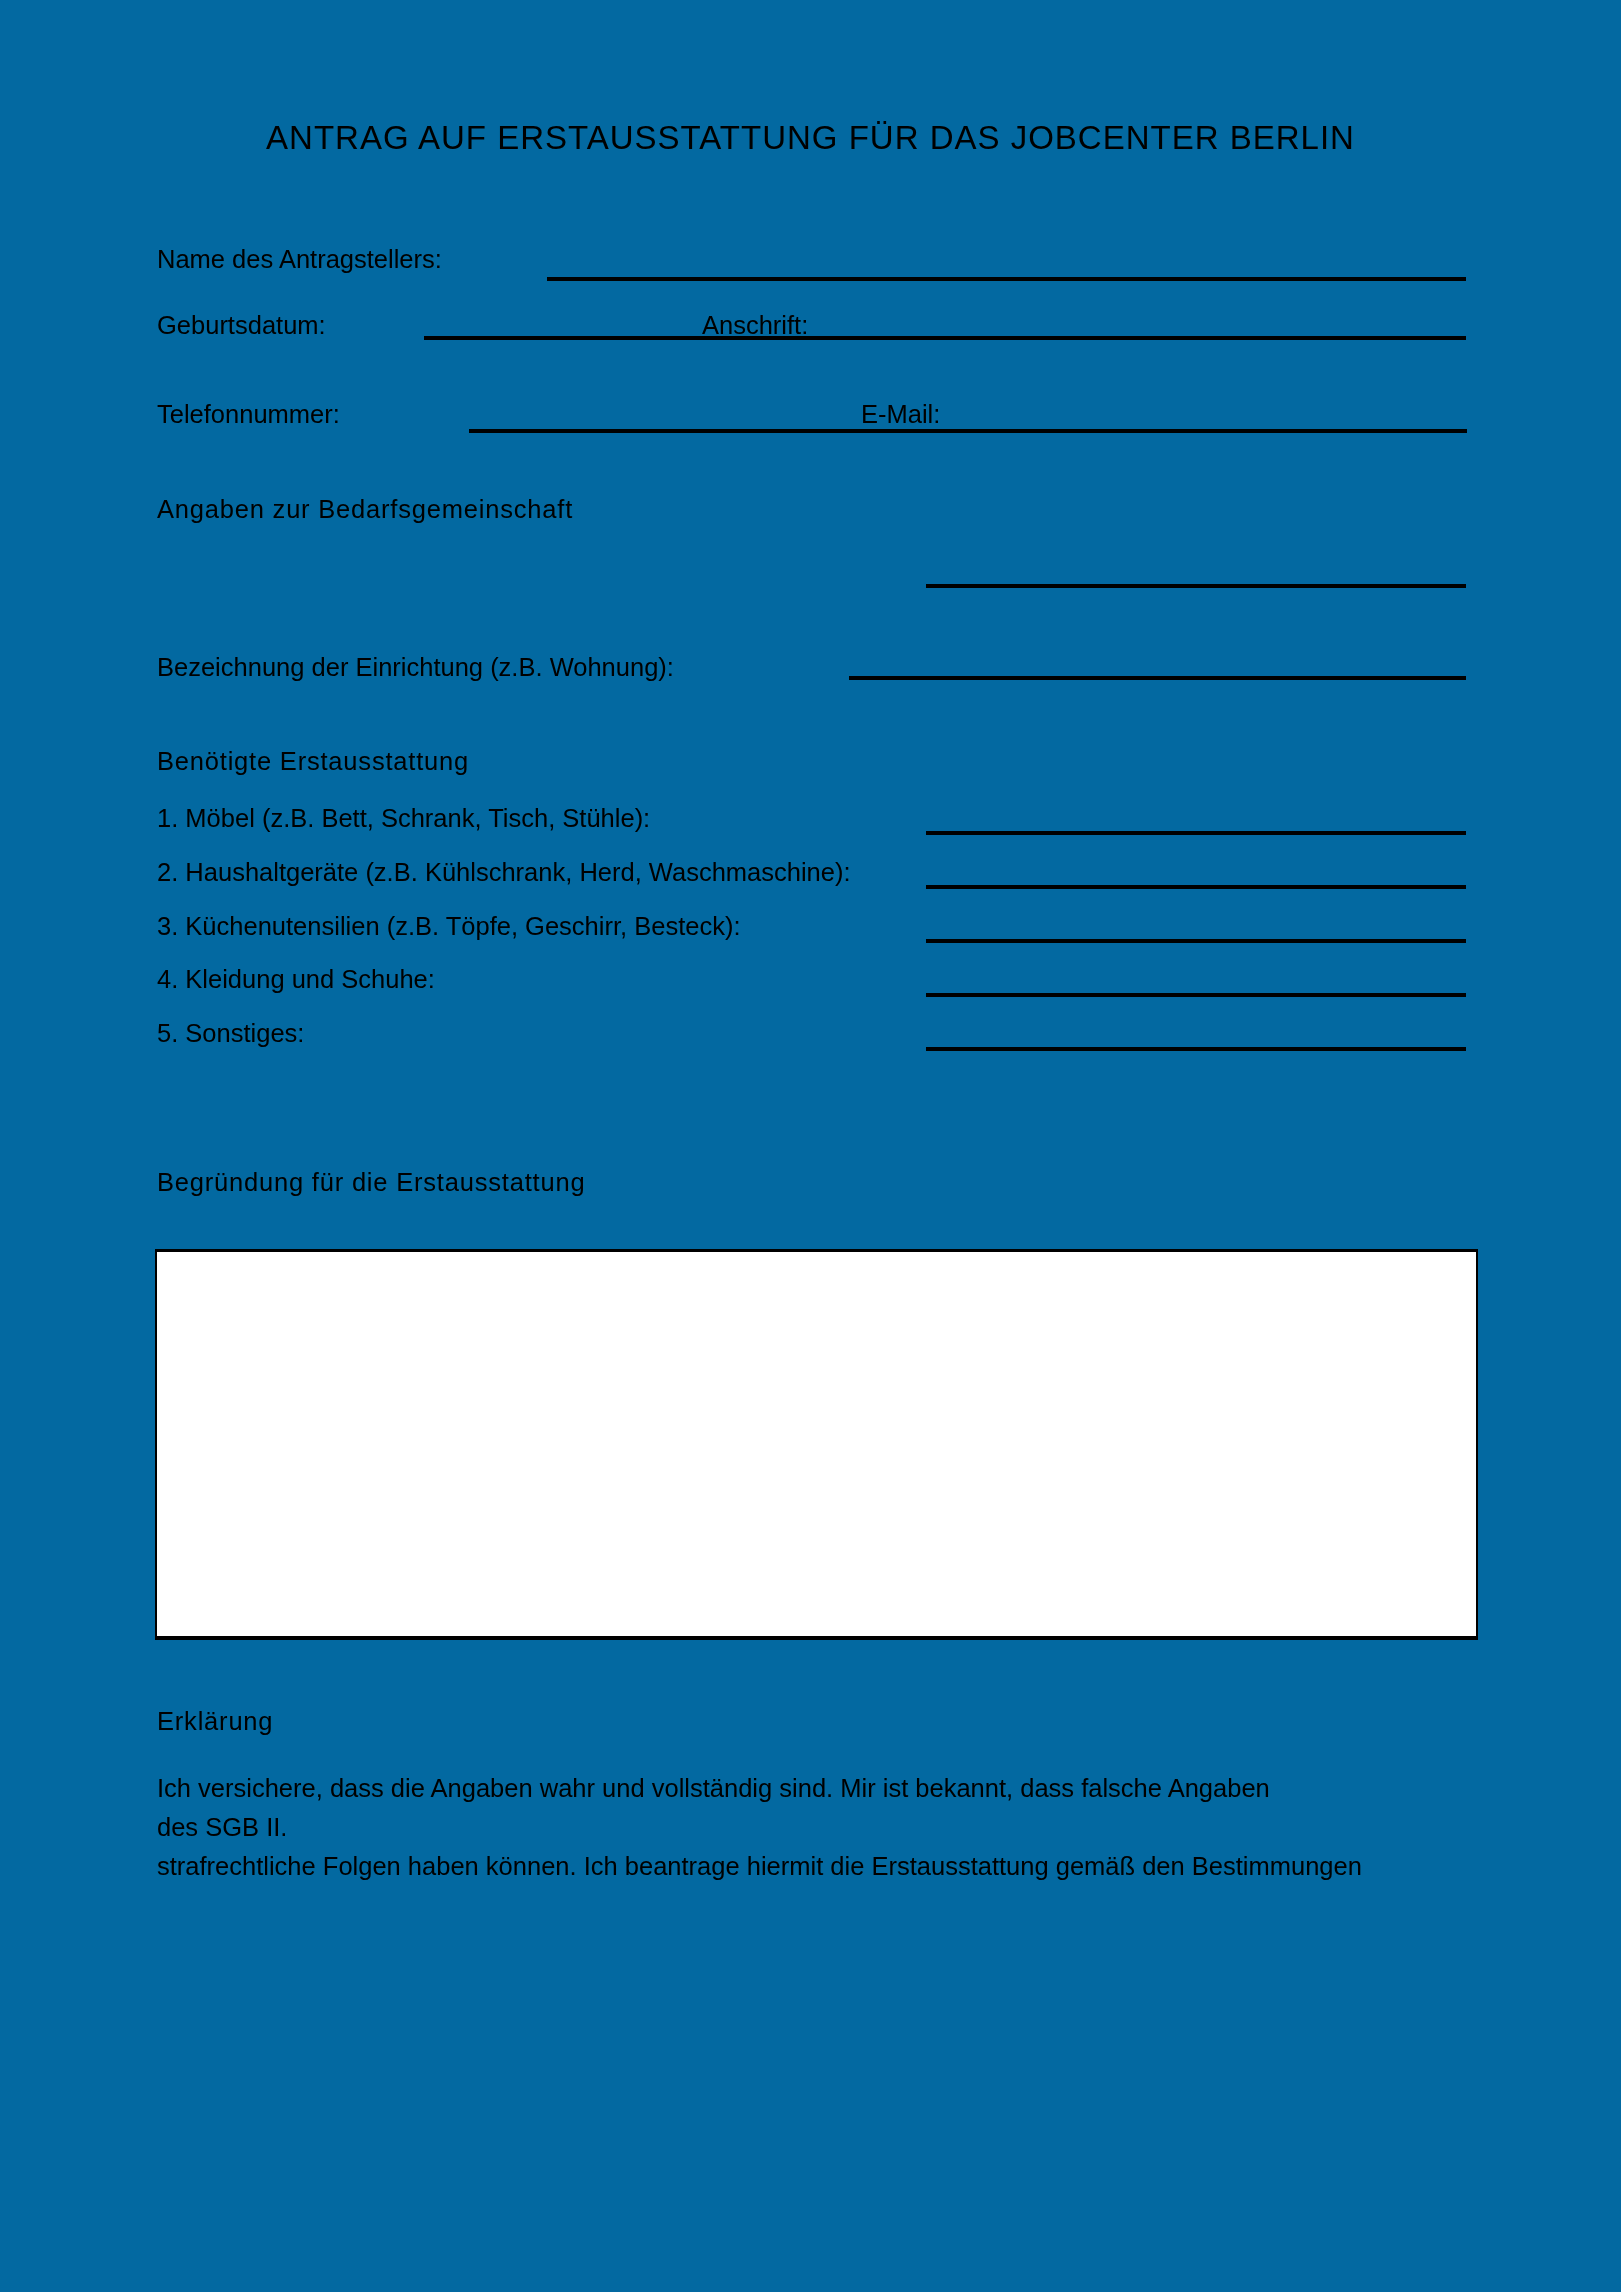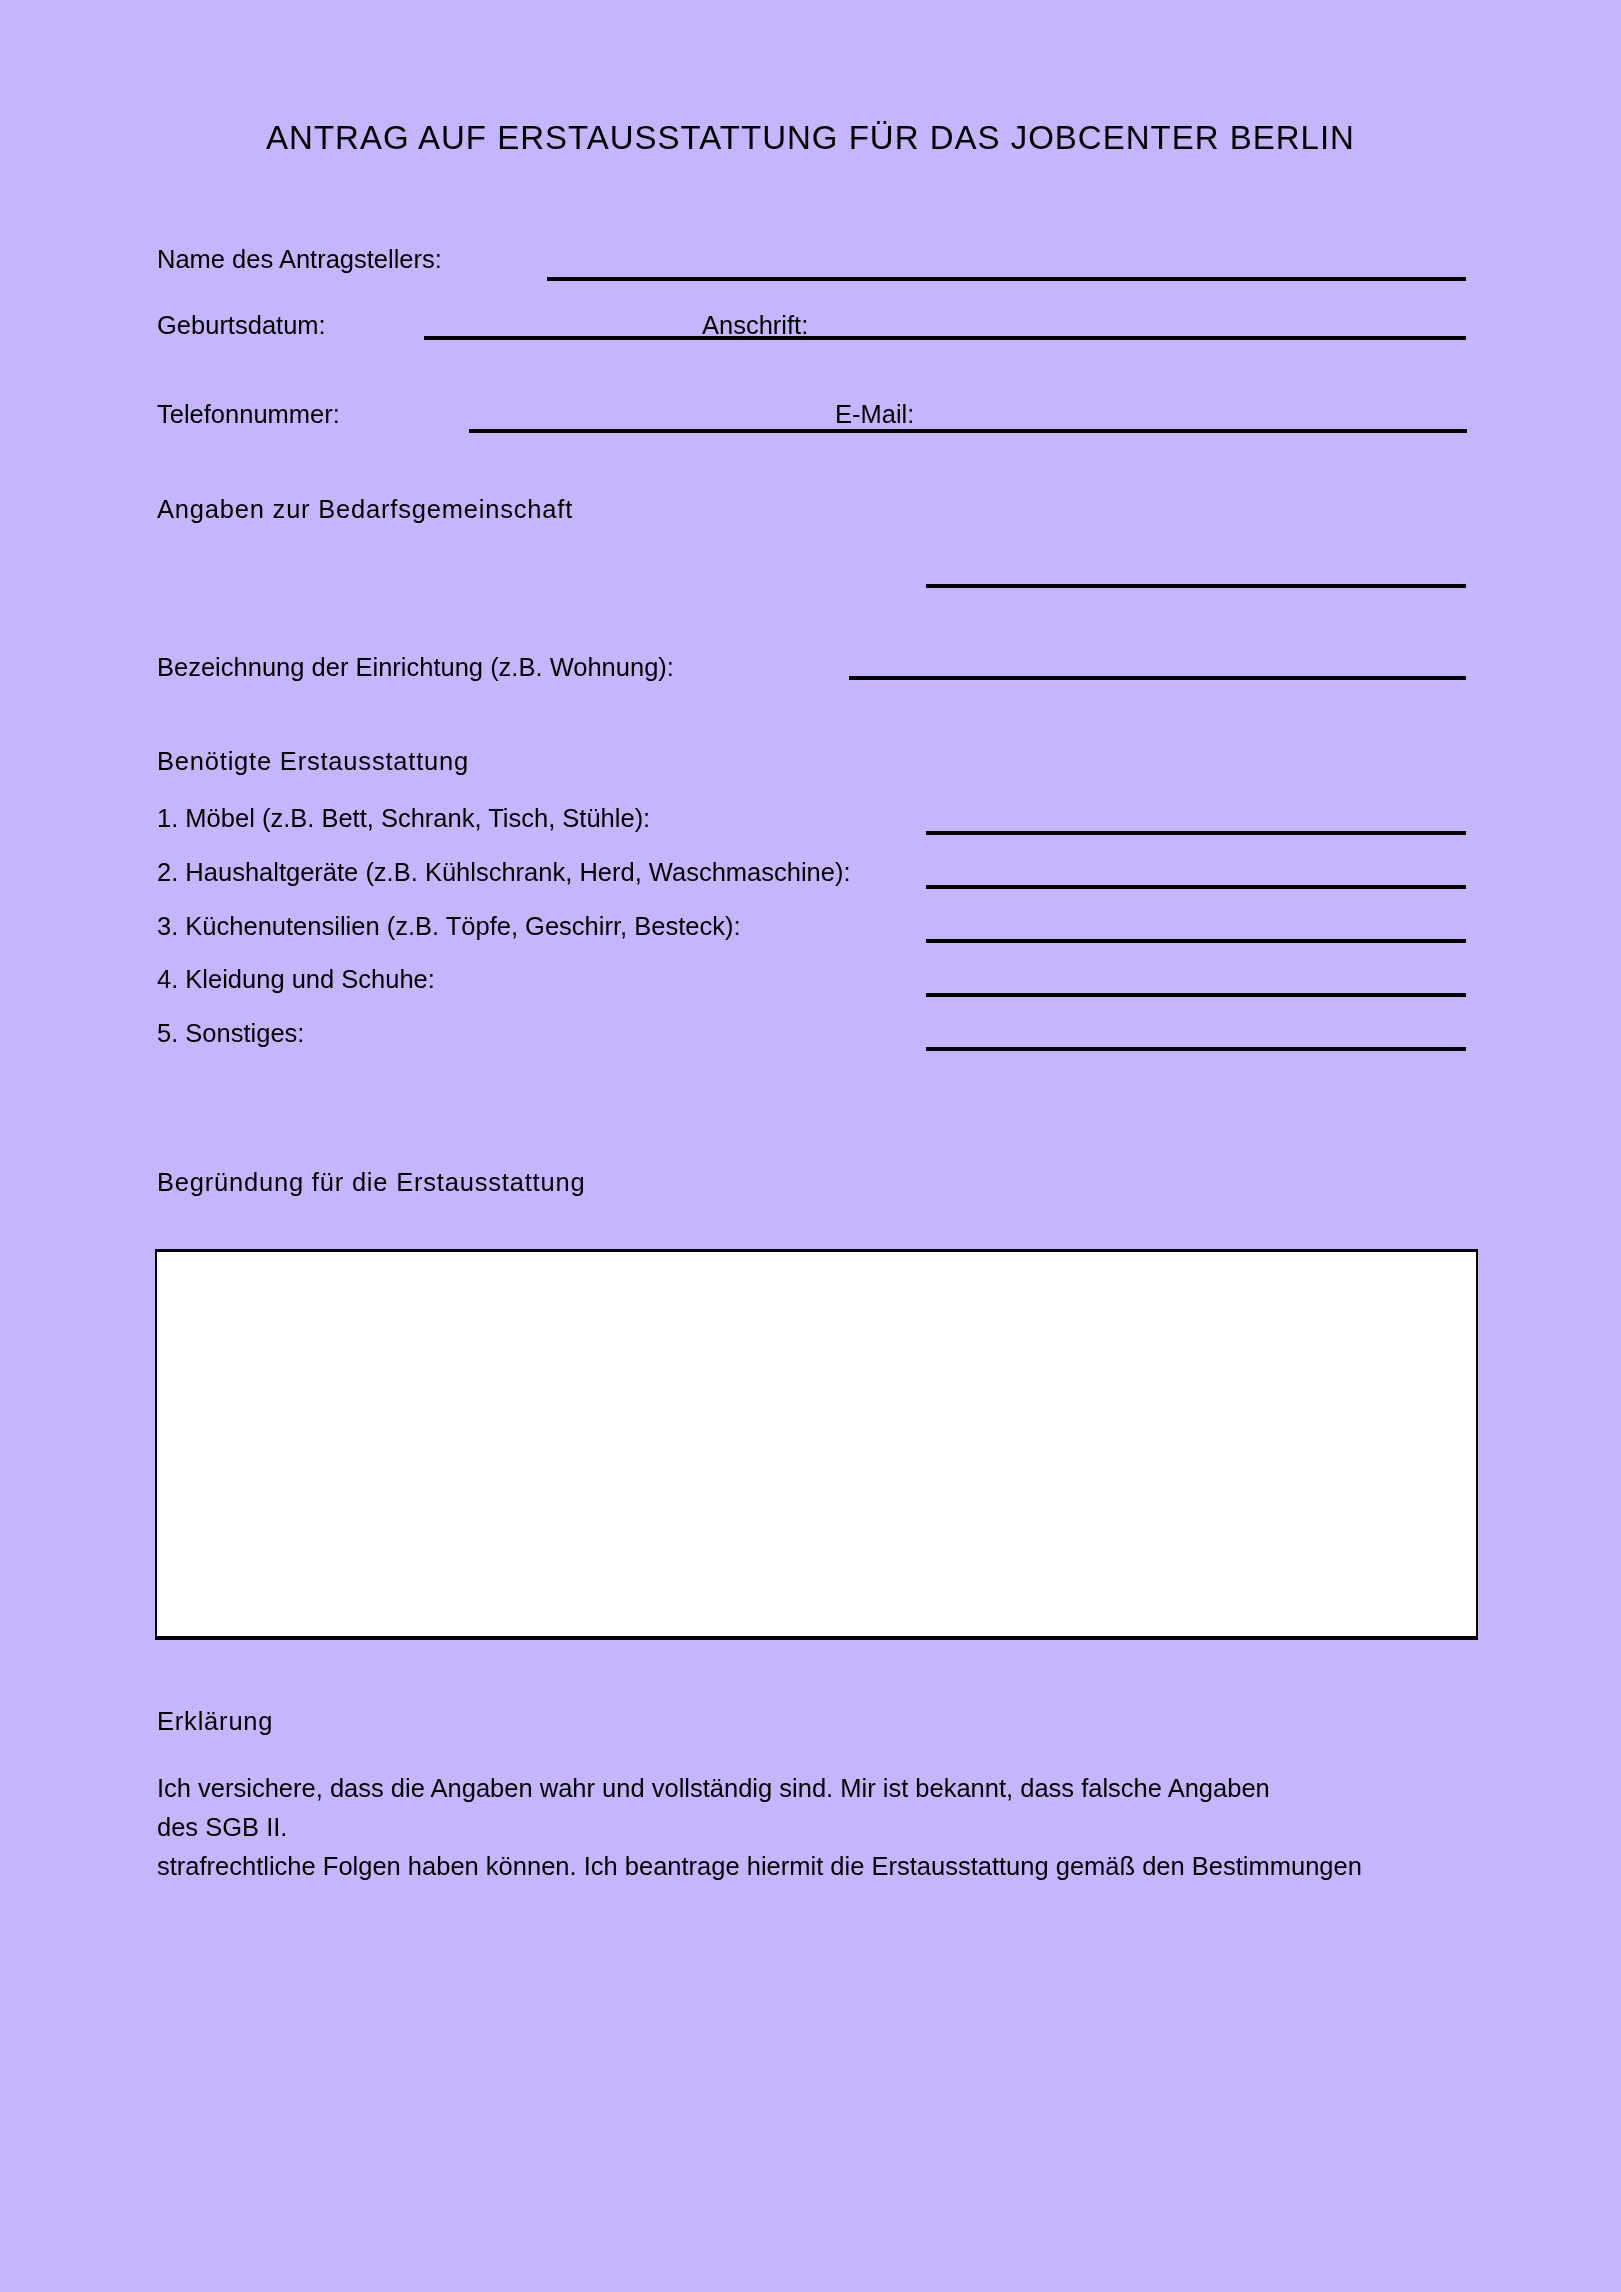--- a/index.html
+++ b/index.html
@@ -4,21 +4,21 @@
 <style>
   html, body {
     margin: 0;
     padding: 0;
     background: #ffffff;
   }
   .page {
     position: relative;
     width: 1621px;
     height: 2293px;
-    background: #c4b5fd;
+    background: #0369a1;
     font-family: "Liberation Sans", "DejaVu Sans", sans-serif;
     color: #000000;
     overflow: hidden;
   }
   .abs { position: absolute; }
   .title {
     left: 0;
     width: 100%;
     text-align: center;
     font-size: 33px;
@@ -59,21 +59,21 @@
   <div class="abs title" style="top:119px;">ANTRAG AUF ERSTAUSSTATTUNG FÜR DAS JOBCENTER BERLIN</div>
 
   <div class="abs label" style="left:157px; top:245px;">Name des Antragstellers:</div>
   <div class="abs fline" style="left:547px; top:277px; width:919px;"></div>
 
   <div class="abs label" style="left:157px; top:311px;">Geburtsdatum:</div>
   <div class="abs label" style="left:702px; top:311px;">Anschrift:</div>
   <div class="abs fline" style="left:424px; top:336px; width:1042px;"></div>
 
   <div class="abs label" style="left:157px; top:400px;">Telefonnummer:</div>
-  <div class="abs label" style="left:835px; top:400px;">E-Mail:</div>
+  <div class="abs label" style="left:861px; top:400px;">E-Mail:</div>
   <div class="abs fline" style="left:469px; top:429px; width:998px;"></div>
 
   <div class="abs heading" style="left:157px; top:495px;">Angaben zur Bedarfsgemeinschaft</div>
 
   <div class="abs fline" style="left:926px; top:584px; width:540px;"></div>
 
   <div class="abs label" style="left:157px; top:653px;">Bezeichnung der Einrichtung (z.B. Wohnung):</div>
   <div class="abs fline" style="left:849px; top:676px; width:617px;"></div>
 
   <div class="abs heading" style="left:157px; top:747px;">Benötigte Erstausstattung</div>

